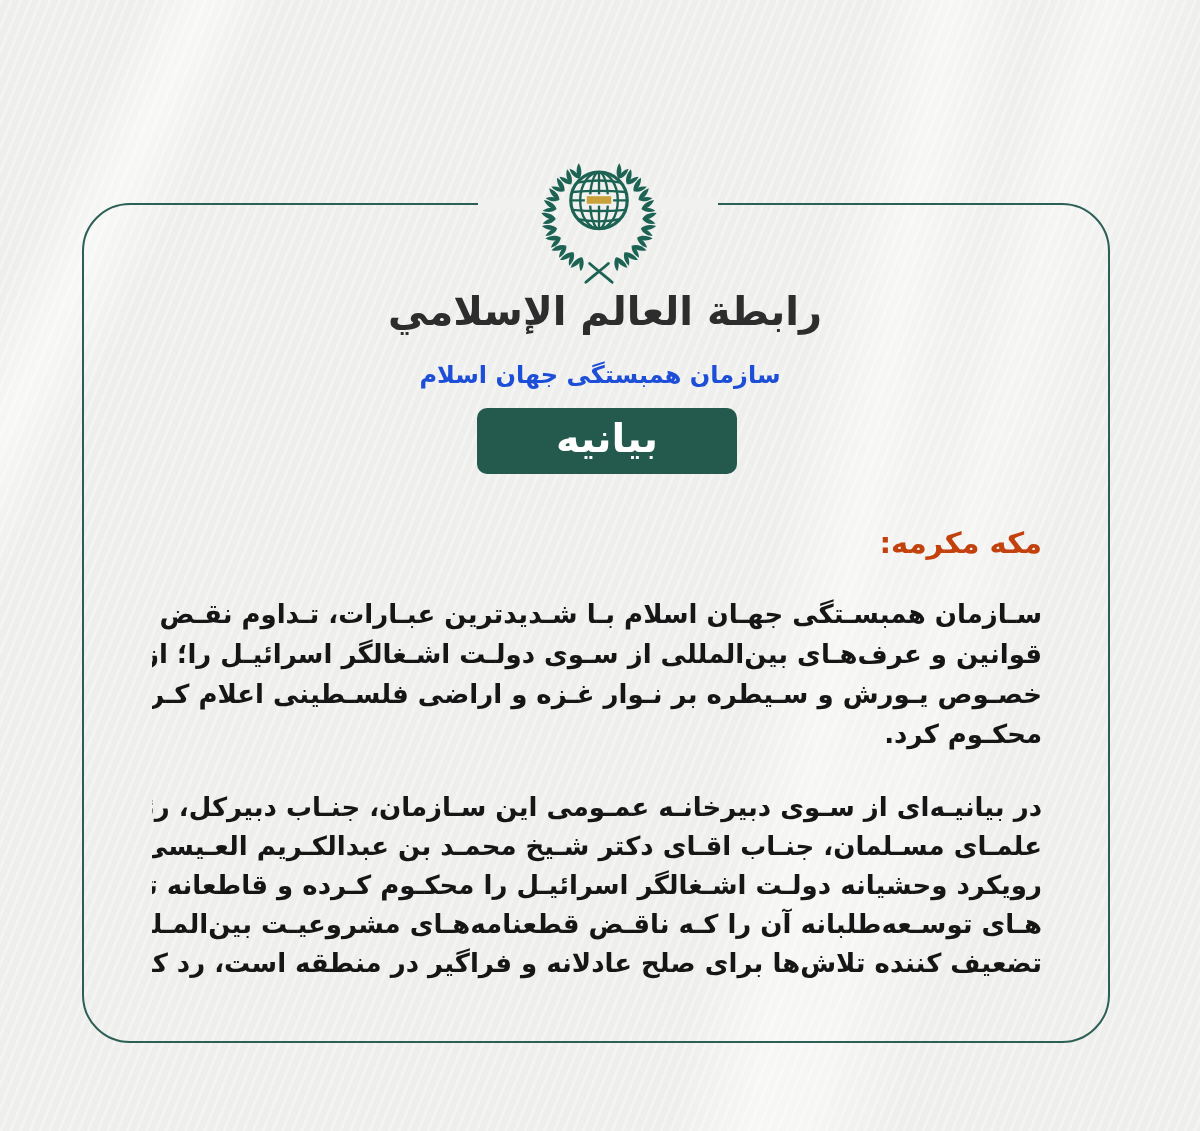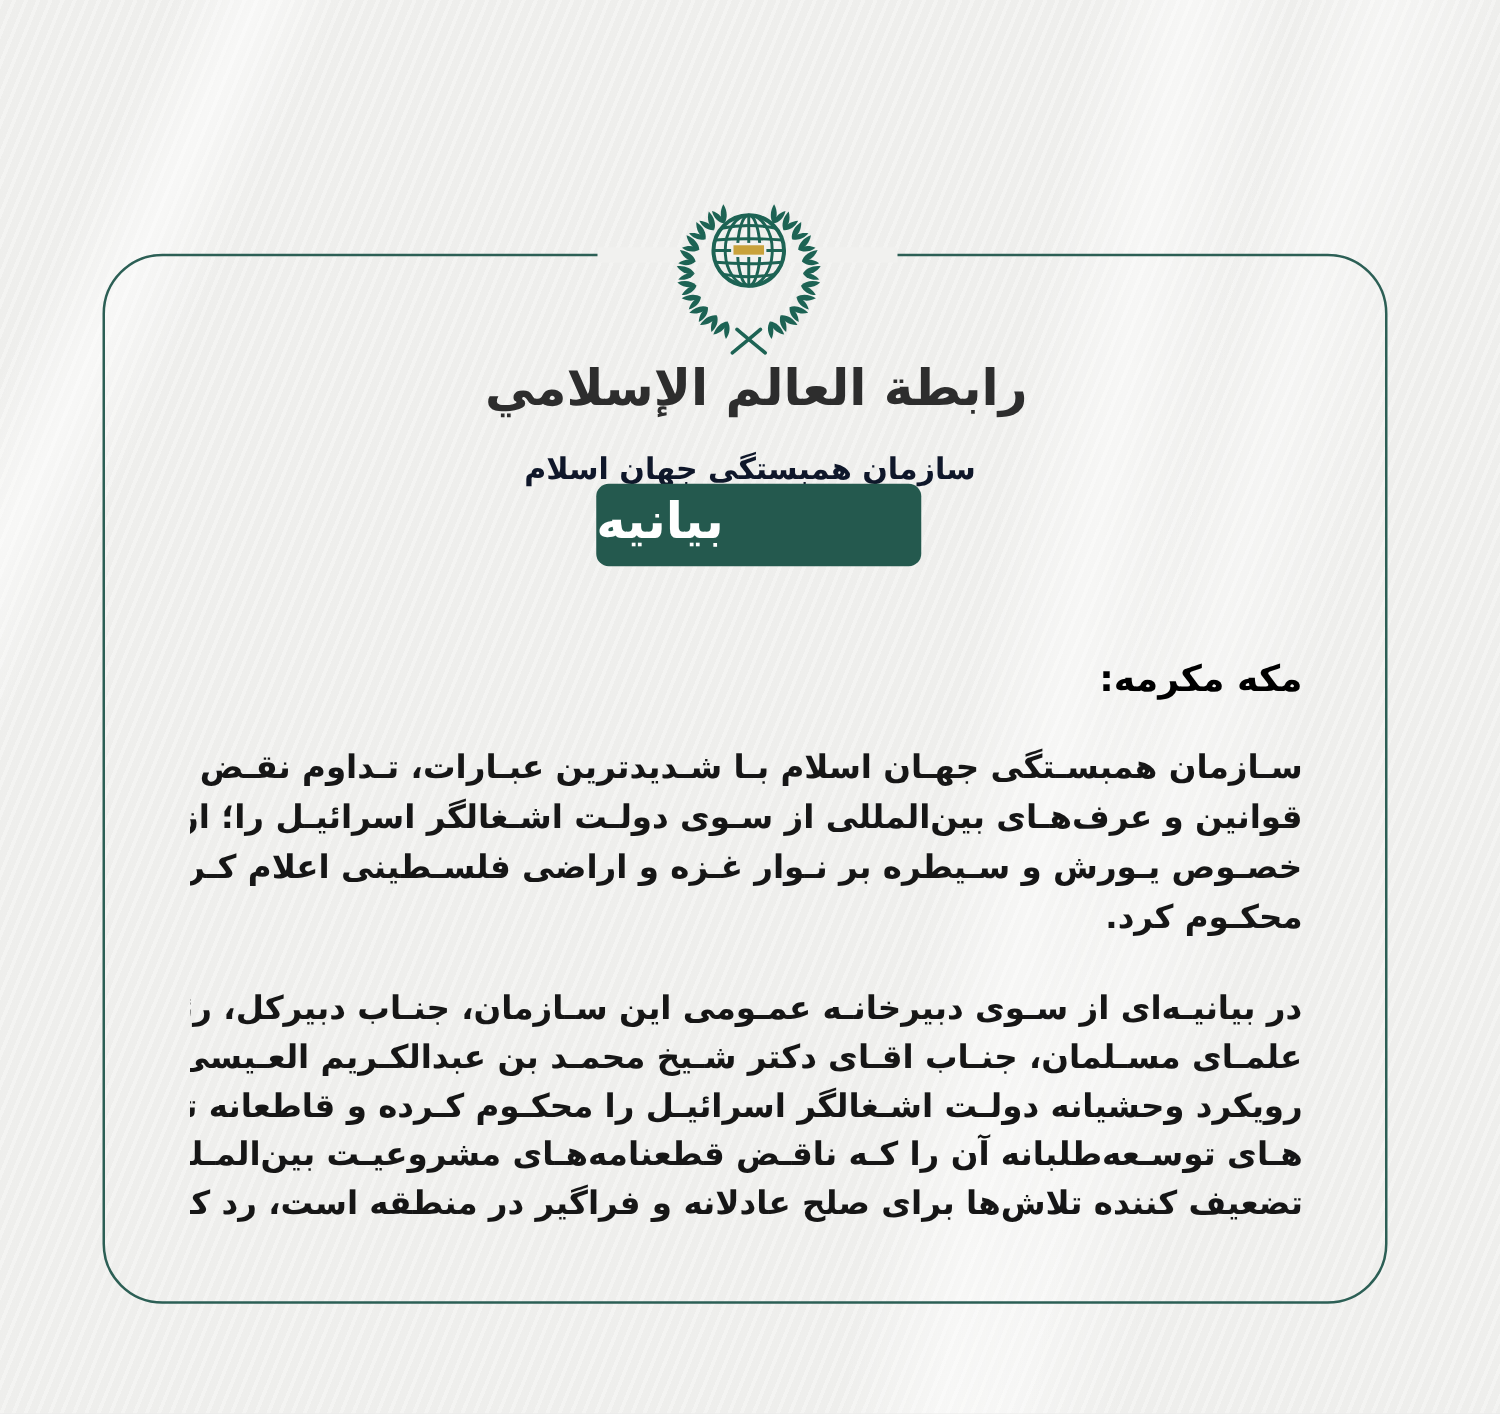--- a/index.html
+++ b/index.html
@@ -25,31 +25,31 @@
     position:absolute;left:478px;top:198px;width:240px;height:12px;
     background:#f1f1ef;z-index:2;
   }
   .logo{position:absolute;left:533px;top:144px;z-index:3;line-height:0;}
   .calligraphy{
     position:absolute;left:0;right:0;top:288px;z-index:2;
     text-align:center;font-size:40px;font-weight:bold;color:#2d2d2d;padding-left:10px;
   }
   .subtitle{
     position:absolute;left:0;right:0;top:361px;z-index:2;
-    text-align:center;font-size:24px;font-weight:bold;color:#0f172a;
+    text-align:center;font-size:24px;font-weight:bold;color:#1d4ed8;
   }
   .banner{
-    position:absolute;left:477px;top:387px;width:260px;height:66px;z-index:2;
+    position:absolute;left:477px;top:408px;width:260px;height:66px;z-index:2;
     background:#24594e;border-radius:10px;
-    display:flex;align-items:center;justify-content:flex-end;
+    display:flex;align-items:center;justify-content:center;
   }
   .banner-text{color:#ffffff;font-size:40px;font-weight:bold;line-height:1;padding-bottom:6px;}
   .salutation{
     position:absolute;right:158px;top:526px;z-index:2;
-    font-size:29px;font-weight:bold;color:#000000;
+    font-size:29px;font-weight:bold;color:#c2410c;
   }
   .para{
     position:absolute;left:152px;width:890px;z-index:2;
     color:#161616;font-weight:bold;font-size:26px;
   }
   .para-1{top:594px;}
   .para-2{top:788px;}
   .para-1 .tline{line-height:40px;height:40px;}
   .para-2 .tline{line-height:39px;height:39px;}
   .tline{

